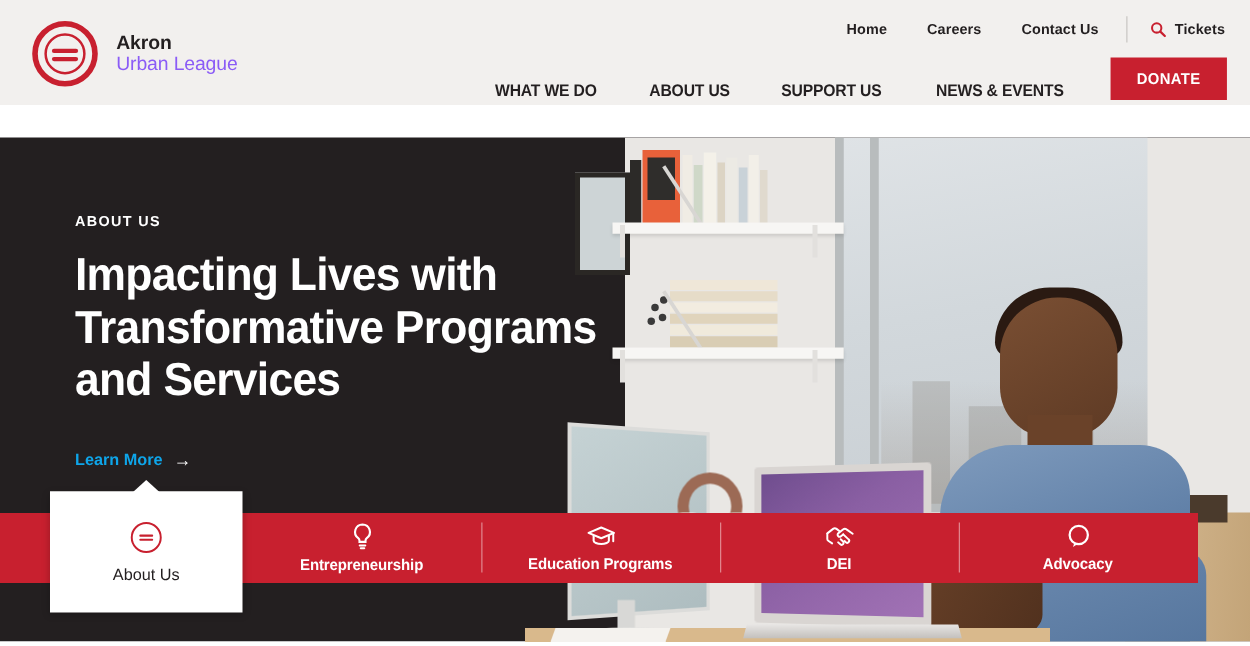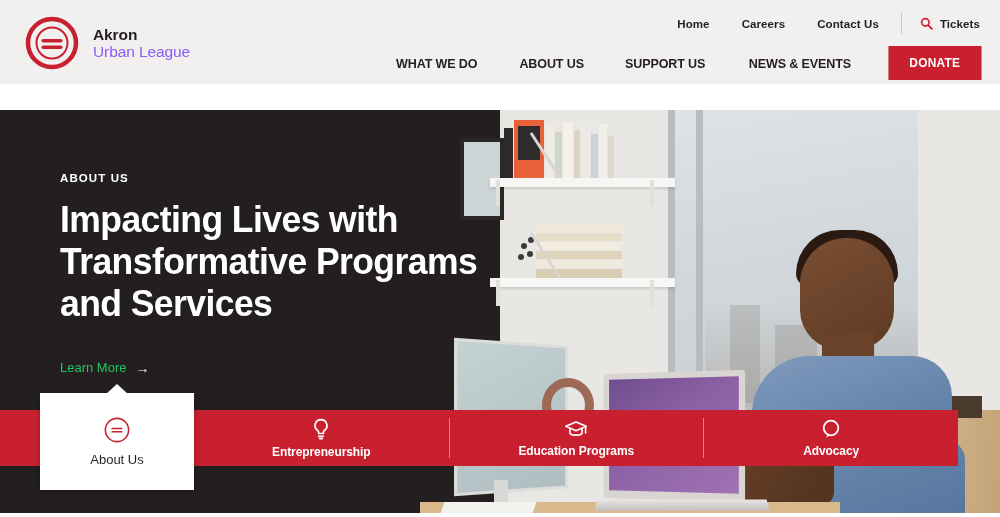--- a/index.html
+++ b/index.html
@@ -54,21 +54,21 @@
     padding: 0 4px 0 12px; text-decoration: none;
     background: none; border: none; cursor: pointer;
   }
   .search-label {
     font-size: 11.5px; color: #231f20; font-weight: bold; letter-spacing: 0.1px;
   }
 
   
   .main-nav {
     position: absolute; right: 16px; top: 46px;
-    display: flex; align-items: center; gap: 0;
+    display: flex; align-items: flex-end; gap: 0;
   }
   .main-nav-link {
     font-size: 13.5px; font-weight: bold; color: #231f20;
     text-decoration: none; padding: 0 18px; white-space: nowrap;
     letter-spacing: -0.15px; transform: scaleX(0.93); transform-origin: center;
   }
   .donate-btn {
     margin-left: 14px;
     background: #c8202f; color: #ffffff;
     font-size: 12.5px; font-weight: bold; letter-spacing: 0.3px;
@@ -261,21 +261,21 @@
   }
   .hero-title {
     font-size: 37px; font-weight: bold; color: #ffffff;
     line-height: 1.13; letter-spacing: -0.6px;
     transform: scaleX(0.96); transform-origin: left;
   }
   .hero-cta {
     display: inline-flex; align-items: center; gap: 9px;
     margin-top: 36px; text-decoration: none;
   }
-  .hero-cta-label { font-size: 13px; font-weight: normal; color: #22c55e; }
+  .hero-cta-label { font-size: 13px; font-weight: bold; color: #0ea5e9; }
   .hero-cta-arrow { font-size: 14px; color: #ffffff; line-height: 1; }
 
   
   .prog-bar {
     position: absolute; left: 0; top: 300px;
     width: 958px; height: 56px;
     background: #c8202f;
     display: flex; align-items: center;
   }
   .prog-items {
@@ -473,20 +473,30 @@
 
       <a class="prog-item">
         <svg class="prog-icon" width="24" height="20" viewBox="0 0 26 20">
           <path d="M13 2.4 24 7.1 13 11.8 2 7.1z" fill="none" stroke="#fff" stroke-width="1.8" stroke-linejoin="round"></path>
           <path d="M6.4 9.2v4.6c0 1.6 3 2.9 6.6 2.9s6.6-1.3 6.6-2.9V9.2" fill="none" stroke="#fff" stroke-width="1.8"></path>
           <line x1="23.4" y1="7.4" x2="23.4" y2="14.4" stroke="#fff" stroke-width="1.7" stroke-linecap="round"></line>
         </svg>
         <span class="prog-label">Education Programs</span>
       </a>
 
+      <a class="prog-item">
+        <svg class="prog-icon" width="24" height="20" viewBox="0 0 26 20">
+          <path d="M2 7.5 7 3.6c.9-.7 2.1-.7 3 0l2.4 1.9" fill="none" stroke="#fff" stroke-width="1.7" stroke-linecap="round"></path>
+          <path d="M24 7.8 18.6 4c-.9-.7-2.1-.6-3 .1l-4 3.2c-.8.6-.9 1.8-.2 2.5.6.7 1.7.8 2.4.2l2-1.6" fill="none" stroke="#fff" stroke-width="1.7" stroke-linejoin="round" stroke-linecap="round"></path>
+          <path d="M15.8 8.4l4.6 4.3c.7.6.7 1.7.1 2.4-.6.7-1.7.7-2.4.1l-1.2-1.1" fill="none" stroke="#fff" stroke-width="1.7" stroke-linecap="round"></path>
+          <path d="M13.6 12.6l2 1.9c.7.6.7 1.7.1 2.4-.6.7-1.7.7-2.4.1l-1.9-1.7" fill="none" stroke="#fff" stroke-width="1.7" stroke-linecap="round"></path>
+          <path d="M2 7.8v4.6c0 .6.3 1.2.8 1.5l3.4 2.3" fill="none" stroke="#fff" stroke-width="1.7" stroke-linecap="round"></path>
+        </svg>
+        <span class="prog-label">DEI</span>
+      </a>
 
       <a class="prog-item">
         <svg class="prog-icon" width="20" height="20" viewBox="0 0 20 20">
           <circle cx="10" cy="9" r="7.3" fill="none" stroke="#fff" stroke-width="1.8"></circle>
           <path d="M6.6 14.8 5.4 18.6l4-2.6z" fill="#fff"></path>
         </svg>
         <span class="prog-label">Advocacy</span>
       </a>
     </div>
 

